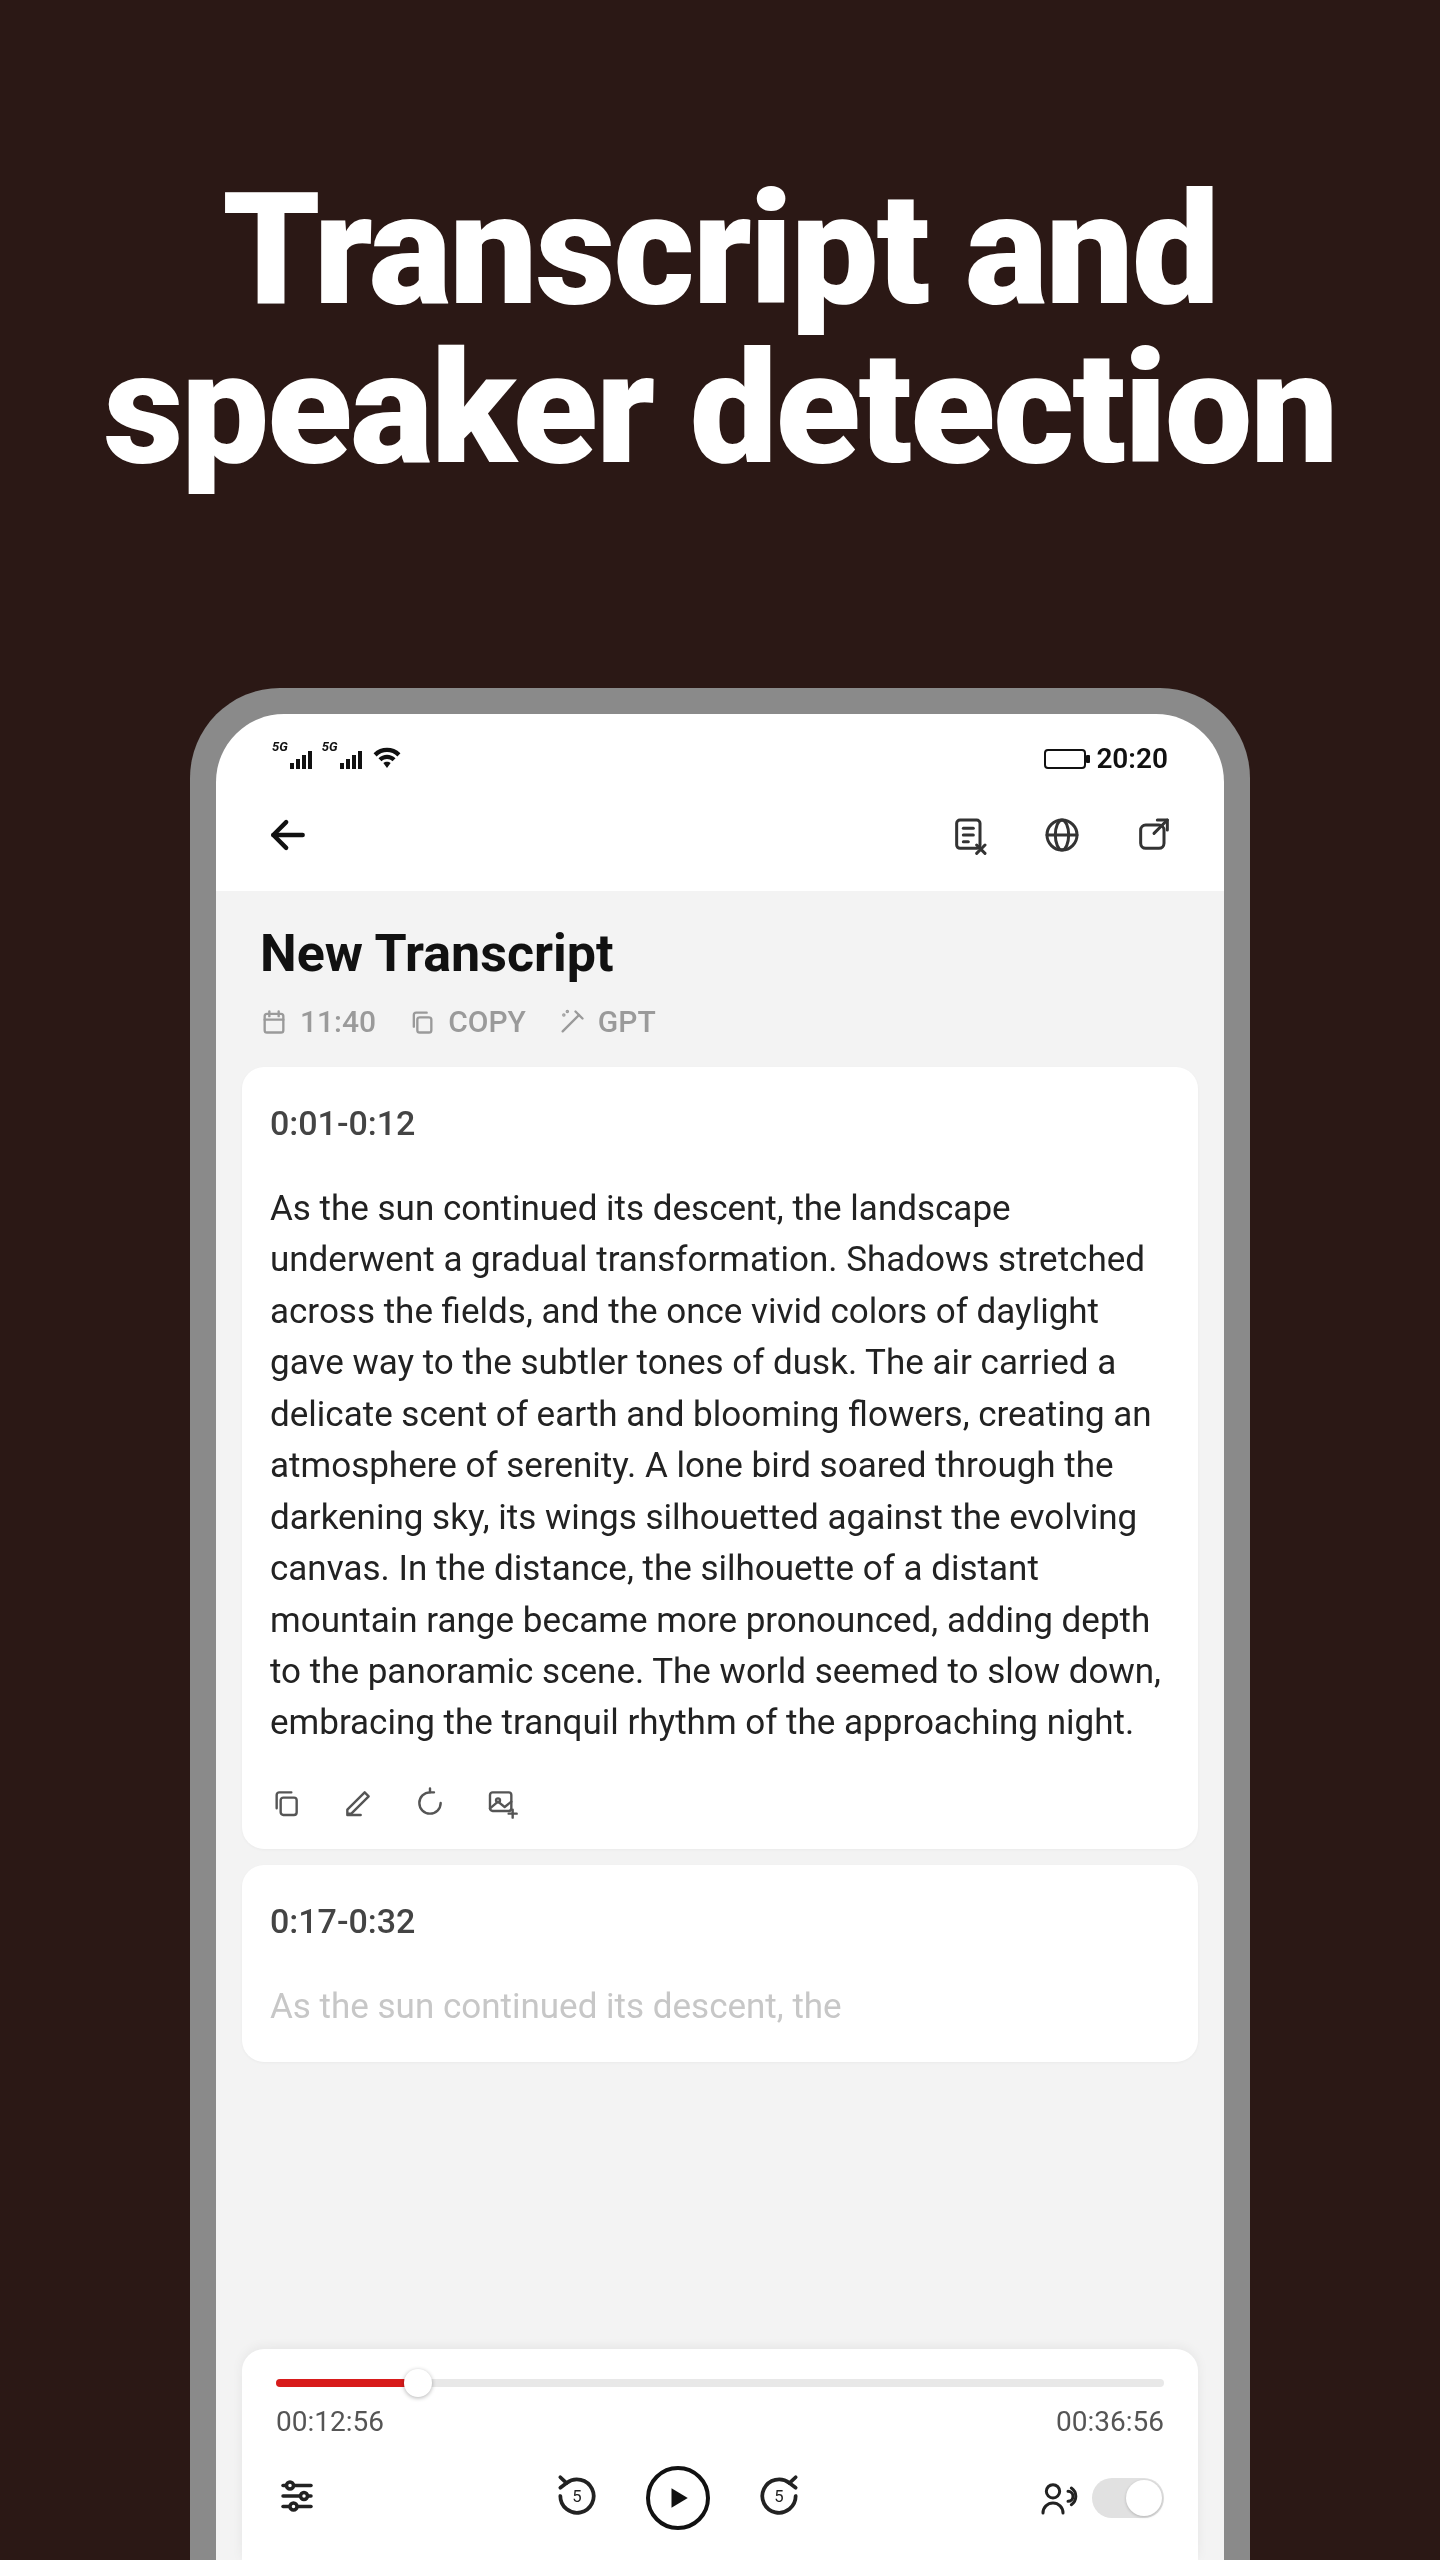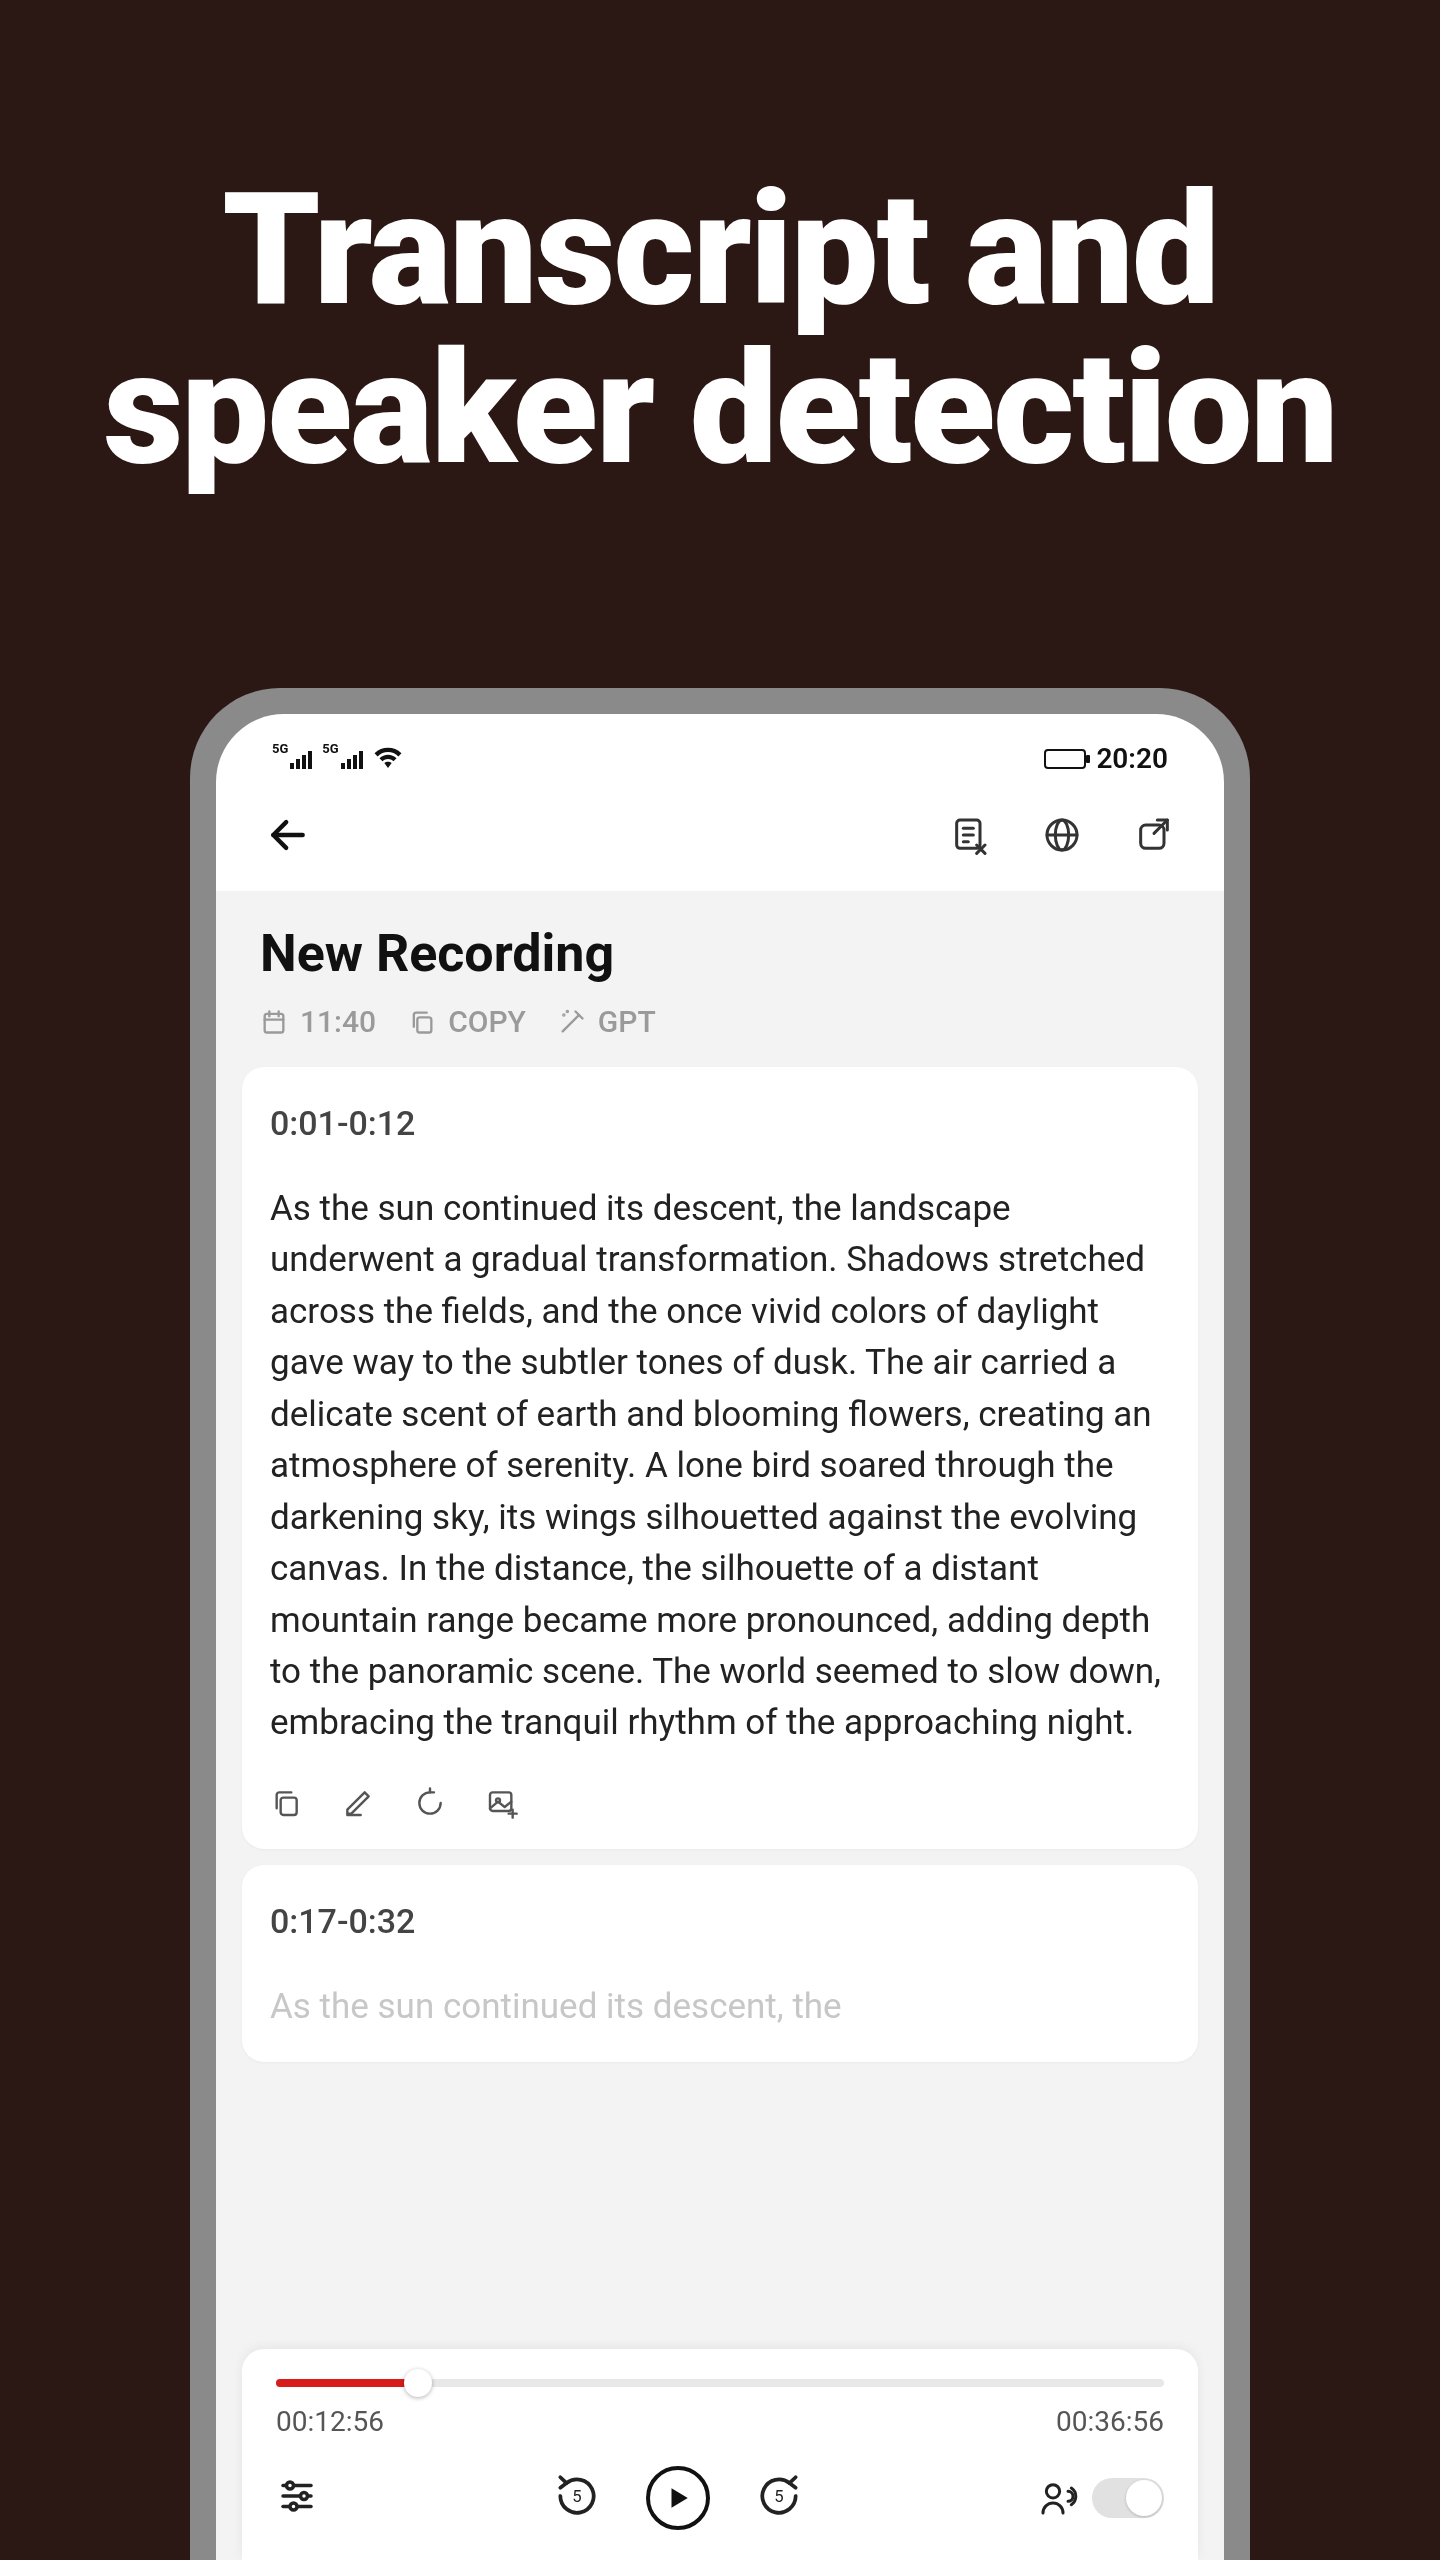--- a/index.html
+++ b/index.html
@@ -182,21 +182,21 @@
 
   .small-sig {
     display: inline-flex; align-items: flex-end; gap: 2px; height: 20px;
   }
   .small-sig i { width: 4px; background: #111; display: block; }
   .small-sig i:nth-child(1){height:6px}
   .small-sig i:nth-child(2){height:10px}
   .small-sig i:nth-child(3){height:14px}
   .small-sig i:nth-child(4){height:18px}
   .sig-label { font-size: 13px; font-weight: 700; position: relative; top: -10px; margin-right: 2px; }
-  .sig-wrap { display: inline-flex; align-items: center; }
+  .sig-wrap { display: inline-flex; align-items: flex-start; font-style: italic; }
 
   .sec-card { }
   .sec-body-cut {
     font-size: 35px;
     line-height: 1.47;
     color: #c7c7c7;
   }
 </style>
 </head>
 <body>
@@ -272,21 +272,21 @@
           <svg width="40" height="40" viewBox="0 0 24 24" fill="none" stroke="#333" stroke-width="1.8" stroke-linecap="round" stroke-linejoin="round">
             <rect x="4" y="6" width="14" height="14" rx="3"></rect>
             <polyline points="14 3 20 3 20 9"></polyline>
               <line x1="20" y1="3" x2="12" y2="11"></line>
           </svg>
         </span>
       </div>
     </div>
 
     <div class="content">
-      <div class="rec-title">New Recording</div>
+      <div class="rec-title">New Transcript</div>
       <div class="rec-meta">
         <div class="meta-item">
           <svg width="28" height="28" viewBox="0 0 24 24" fill="none" stroke="#9a9a9a" stroke-width="2" stroke-linecap="round">
               <rect x="4" y="5" width="16" height="16" rx="2"></rect>
               <line x1="4" y1="10" x2="20" y2="10"></line>
               <line x1="8" y1="3" x2="8" y2="7"></line>
               <line x1="16" y1="3" x2="16" y2="7"></line>
             </svg>
           <span>11:40</span>
         </div>

